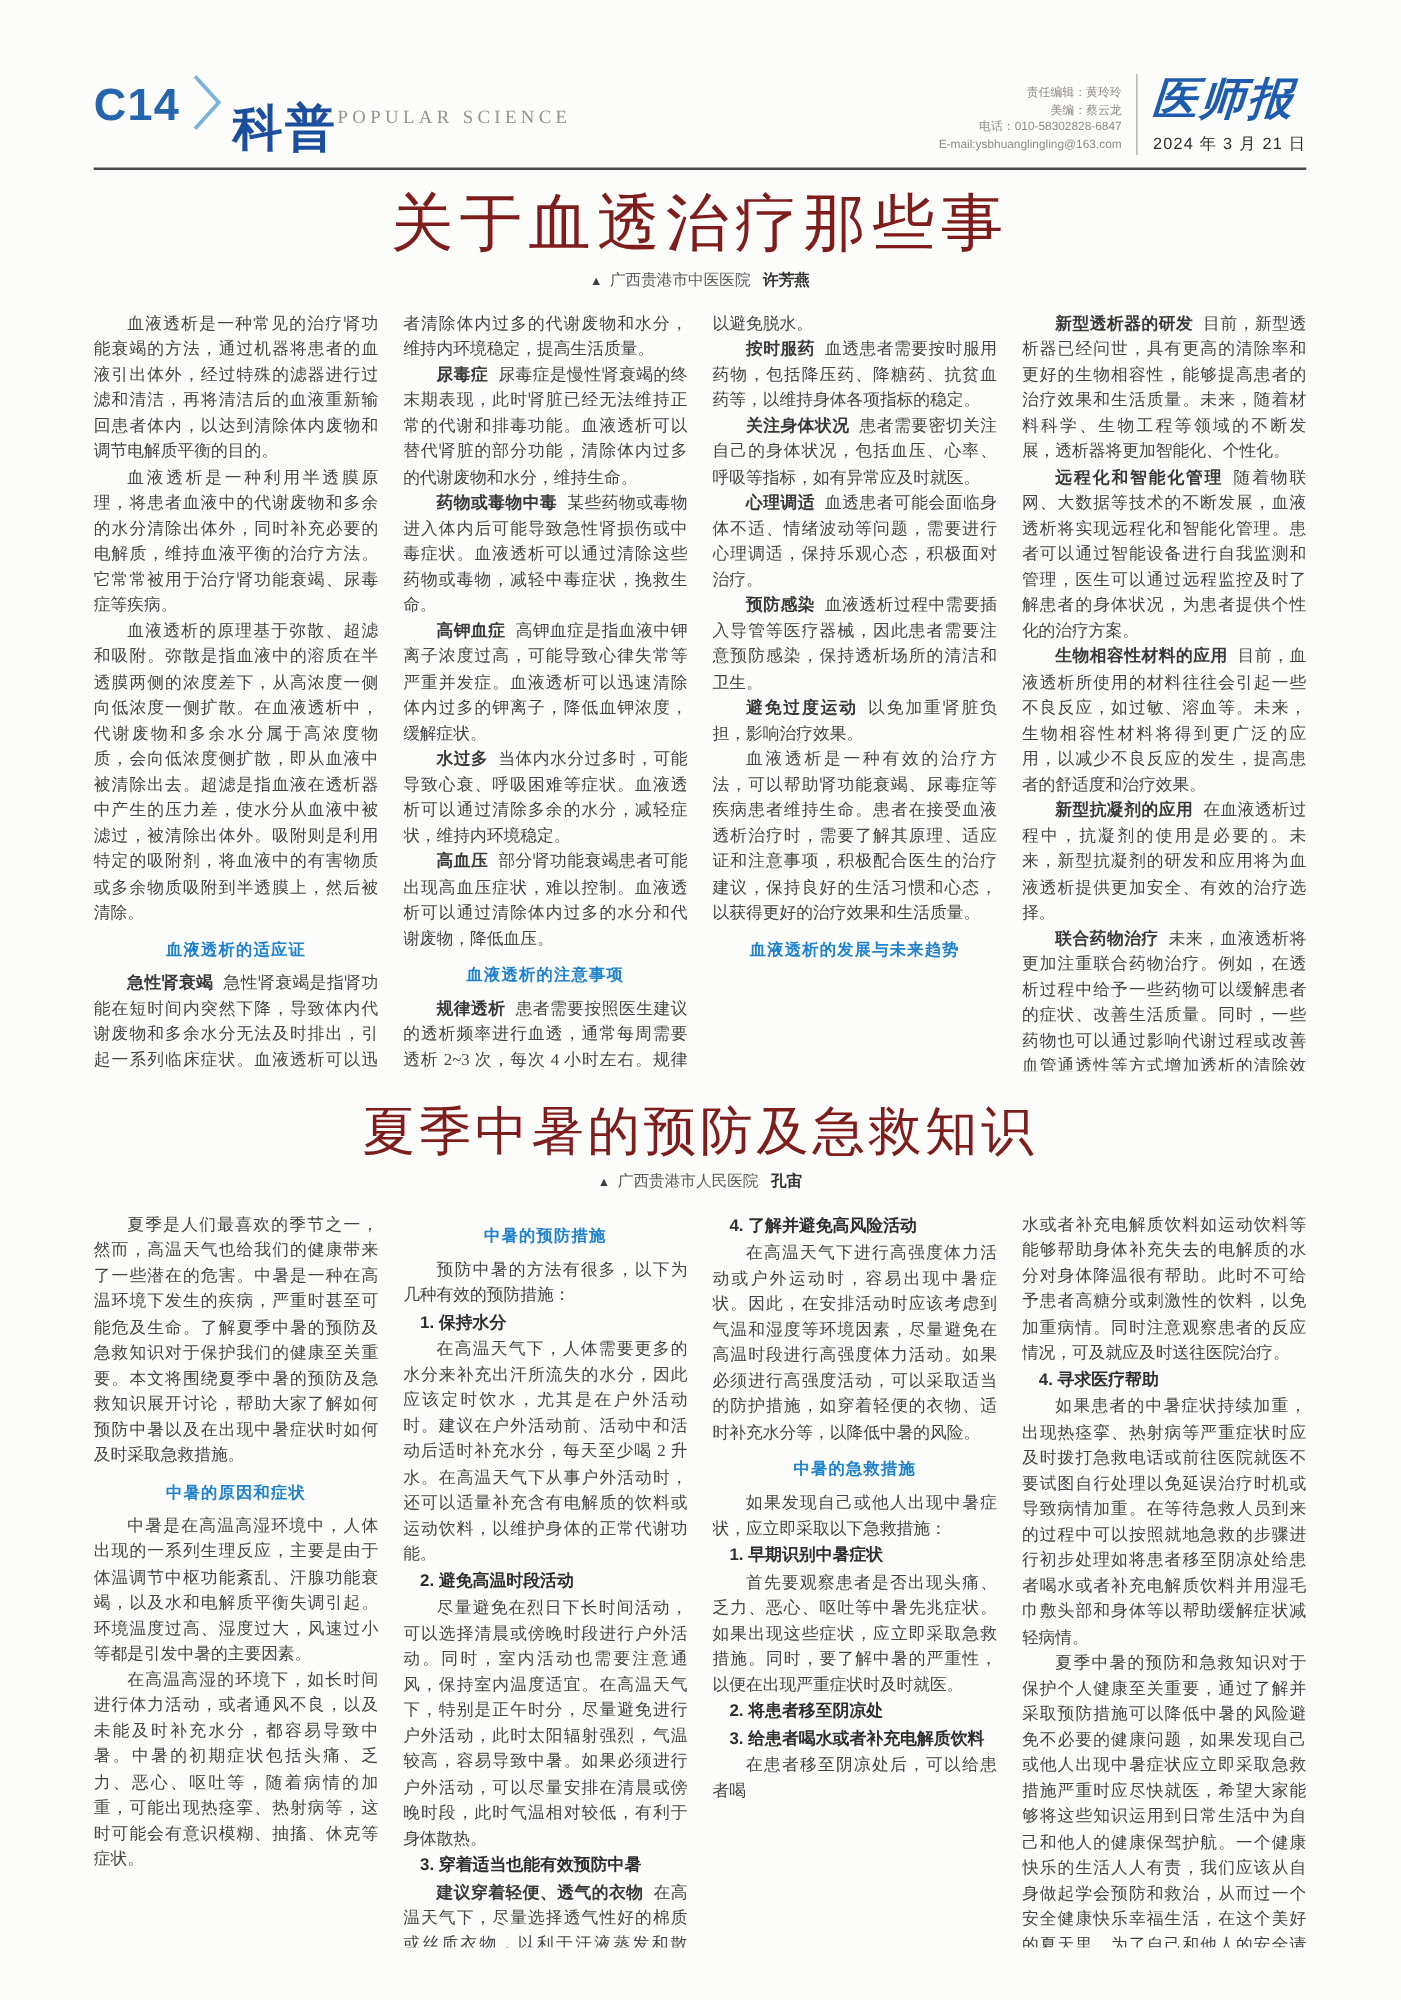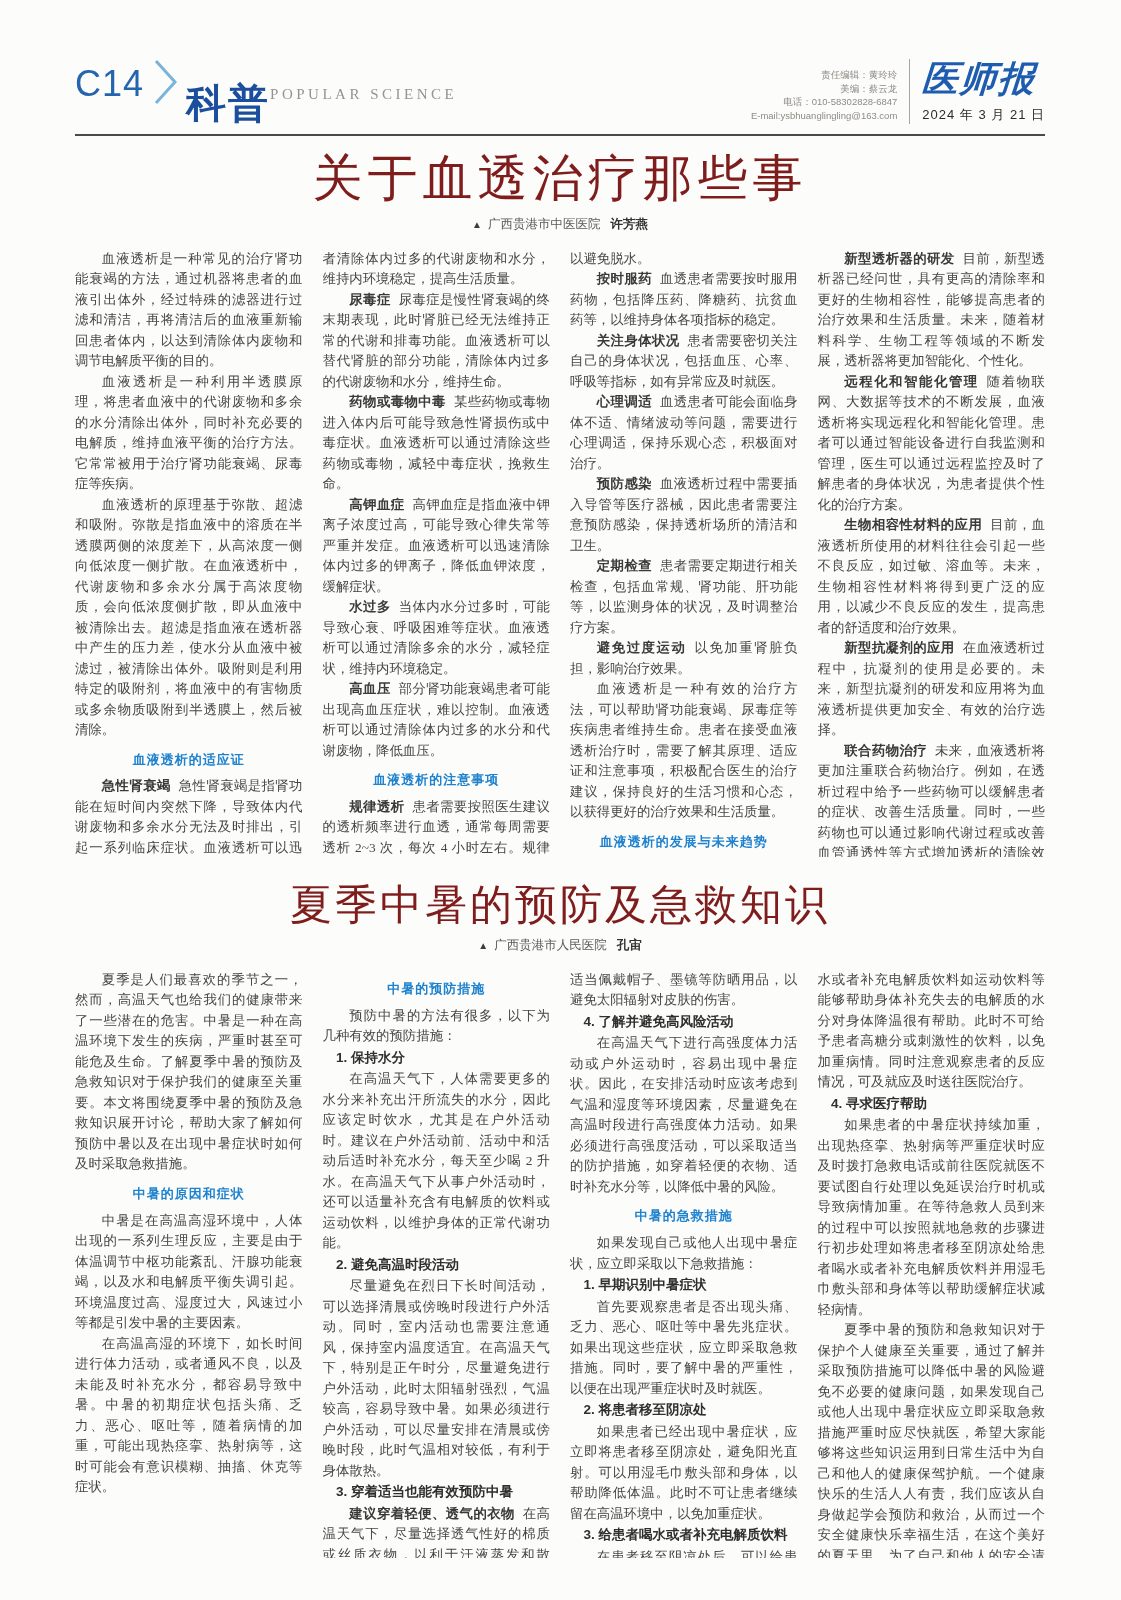--- a/index.html
+++ b/index.html
@@ -16,21 +16,21 @@
   }
   
   .hdr{
     display:flex;justify-content:space-between;align-items:flex-end;
     border-bottom:2px solid #4a4a4a;
     padding-bottom:10px;
   }
   .hdr-left{display:flex;align-items:flex-end;}
   .h-code{
     font-family:"Liberation Sans","DejaVu Sans",sans-serif;
-    font-size:36px;font-weight:400;color:#2465ae;
+    font-size:36px;font-weight:700;color:#2465ae;
     line-height:1;margin-bottom:22px;letter-spacing:1px;
   }
   .h-chevron{margin:0 6px 18px 8px;}
   .h-secblock{display:flex;flex-direction:row;}
   .h-cn{
     font-family:"Liberation Sans","DejaVu Sans",sans-serif;
     font-size:40px;font-weight:900;color:#1c4e9e;line-height:1.05;letter-spacing:2px;
   }
   .h-en{
     font-family:"Liberation Serif","DejaVu Serif",serif;
@@ -143,21 +143,20 @@
           <p class="para"><span class="lead">高血压</span>部分肾功能衰竭患者可能出现高血压症状，难以控制。血液透析可以通过清除体内过多的水分和代谢废物，降低血压。</p>
           <h3 class="sec-h">血液透析的注意事项</h3>
           <p class="para"><span class="lead">规律透析</span>患者需要按照医生建议的透析频率进行血透，通常每周需要透析 2~3 次，每次 4 小时左右。规律透析有助于维持内环境稳定，提高生活质量。</p>
         </div>
       <div class="col">
           <p class="para cont">以避免脱水。</p>
           <p class="para"><span class="lead">按时服药</span>血透患者需要按时服用药物，包括降压药、降糖药、抗贫血药等，以维持身体各项指标的稳定。</p>
           <p class="para"><span class="lead">关注身体状况</span>患者需要密切关注自己的身体状况，包括血压、心率、呼吸等指标，如有异常应及时就医。</p>
           <p class="para"><span class="lead">心理调适</span>血透患者可能会面临身体不适、情绪波动等问题，需要进行心理调适，保持乐观心态，积极面对治疗。</p>
           <p class="para"><span class="lead">预防感染</span>血液透析过程中需要插入导管等医疗器械，因此患者需要注意预防感染，保持透析场所的清洁和卫生。</p>
-          <p class="para"><span class="lead">定期检查</span>患者需要定期进行相关检查，包括血常规、肾功能、肝功能等，以监测身体的状况，及时调整治疗方案。</p>
           <p class="para"><span class="lead">避免过度运动</span>以免加重肾脏负担，影响治疗效果。</p>
           <p class="para">血液透析是一种有效的治疗方法，可以帮助肾功能衰竭、尿毒症等疾病患者维持生命。患者在接受血液透析治疗时，需要了解其原理、适应证和注意事项，积极配合医生的治疗建议，保持良好的生活习惯和心态，以获得更好的治疗效果和生活质量。</p>
           <h3 class="sec-h">血液透析的发展与未来趋势</h3>
         </div>
       <div class="col">
           <p class="para"><span class="lead">新型透析器的研发</span>目前，新型透析器已经问世，具有更高的清除率和更好的生物相容性，能够提高患者的治疗效果和生活质量。未来，随着材料科学、生物工程等领域的不断发展，透析器将更加智能化、个性化。</p>
           <p class="para"><span class="lead">远程化和智能化管理</span>随着物联网、大数据等技术的不断发展，血液透析将实现远程化和智能化管理。患者可以通过智能设备进行自我监测和管理，医生可以通过远程监控及时了解患者的身体状况，为患者提供个性化的治疗方案。</p>
           <p class="para"><span class="lead">生物相容性材料的应用</span>目前，血液透析所使用的材料往往会引起一些不良反应，如过敏、溶血等。未来，生物相容性材料将得到更广泛的应用，以减少不良反应的发生，提高患者的舒适度和治疗效果。</p>
           <p class="para"><span class="lead">新型抗凝剂的应用</span>在血液透析过程中，抗凝剂的使用是必要的。未来，新型抗凝剂的研发和应用将为血液透析提供更加安全、有效的治疗选择。</p>
           <p class="para"><span class="lead">联合药物治疗</span>未来，血液透析将更加注重联合药物治疗。例如，在透析过程中给予一些药物可以缓解患者的症状、改善生活质量。同时，一些药物也可以通过影响代谢过程或改善血管通透性等方式增加透析的清除效果。这些联合药物治疗方案将成为血液透析治疗的重要发展方向之一。</p>
@@ -181,29 +180,27 @@
           <h3 class="sec-h">中暑的预防措施</h3>
           <p class="para">预防中暑的方法有很多，以下为几种有效的预防措施：</p>
           <h4 class="sub-h">1. 保持水分</h4>
           <p class="para">在高温天气下，人体需要更多的水分来补充出汗所流失的水分，因此应该定时饮水，尤其是在户外活动时。建议在户外活动前、活动中和活动后适时补充水分，每天至少喝 2 升水。在高温天气下从事户外活动时，还可以适量补充含有电解质的饮料或运动饮料，以维护身体的正常代谢功能。</p>
           <h4 class="sub-h">2. 避免高温时段活动</h4>
           <p class="para">尽量避免在烈日下长时间活动，可以选择清晨或傍晚时段进行户外活动。同时，室内活动也需要注意通风，保持室内温度适宜。在高温天气下，特别是正午时分，尽量避免进行户外活动，此时太阳辐射强烈，气温较高，容易导致中暑。如果必须进行户外活动，可以尽量安排在清晨或傍晚时段，此时气温相对较低，有利于身体散热。</p>
           <h4 class="sub-h">3. 穿着适当也能有效预防中暑</h4>
           <p class="para"><span class="lead">建议穿着轻便、透气的衣物</span>在高温天气下，尽量选择透气性好的棉质或丝质衣物，以利于汗液蒸发和散热。避免穿着密不透风的鞋子和袜子，可以选择透气性好的鞋子和棉麻质地的袜子。此外，还可以</p>
         </div>
       <div class="col">
-          <p class="para cont">适当佩戴帽子、墨镜等防晒用品，以避免太阳辐射对皮肤的伤害。</p>
           <h4 class="sub-h">4. 了解并避免高风险活动</h4>
           <p class="para">在高温天气下进行高强度体力活动或户外运动时，容易出现中暑症状。因此，在安排活动时应该考虑到气温和湿度等环境因素，尽量避免在高温时段进行高强度体力活动。如果必须进行高强度活动，可以采取适当的防护措施，如穿着轻便的衣物、适时补充水分等，以降低中暑的风险。</p>
           <h3 class="sec-h">中暑的急救措施</h3>
           <p class="para">如果发现自己或他人出现中暑症状，应立即采取以下急救措施：</p>
           <h4 class="sub-h">1. 早期识别中暑症状</h4>
           <p class="para">首先要观察患者是否出现头痛、乏力、恶心、呕吐等中暑先兆症状。如果出现这些症状，应立即采取急救措施。同时，要了解中暑的严重性，以便在出现严重症状时及时就医。</p>
           <h4 class="sub-h">2. 将患者移至阴凉处</h4>
-          <p class="para">如果患者已经出现中暑症状，应立即将患者移至阴凉处，避免阳光直射。可以用湿毛巾敷头部和身体，以帮助降低体温。此时不可让患者继续留在高温环境中，以免加重症状。</p>
           <h4 class="sub-h">3. 给患者喝水或者补充电解质饮料</h4>
           <p class="para">在患者移至阴凉处后，可以给患者喝</p>
         </div>
       <div class="col">
           <p class="para cont">水或者补充电解质饮料如运动饮料等能够帮助身体补充失去的电解质的水分对身体降温很有帮助。此时不可给予患者高糖分或刺激性的饮料，以免加重病情。同时注意观察患者的反应情况，可及就应及时送往医院治疗。</p>
           <h4 class="sub-h">4. 寻求医疗帮助</h4>
           <p class="para">如果患者的中暑症状持续加重，出现热痉挛、热射病等严重症状时应及时拨打急救电话或前往医院就医不要试图自行处理以免延误治疗时机或导致病情加重。在等待急救人员到来的过程中可以按照就地急救的步骤进行初步处理如将患者移至阴凉处给患者喝水或者补充电解质饮料并用湿毛巾敷头部和身体等以帮助缓解症状减轻病情。</p>
           <p class="para">夏季中暑的预防和急救知识对于保护个人健康至关重要，通过了解并采取预防措施可以降低中暑的风险避免不必要的健康问题，如果发现自己或他人出现中暑症状应立即采取急救措施严重时应尽快就医，希望大家能够将这些知识运用到日常生活中为自己和他人的健康保驾护航。一个健康快乐的生活人人有责，我们应该从自身做起学会预防和救治，从而过一个安全健康快乐幸福生活，在这个美好的夏天里，为了自己和他人的安全请让更多人了解吧！</p>
         </div>
     </div>

